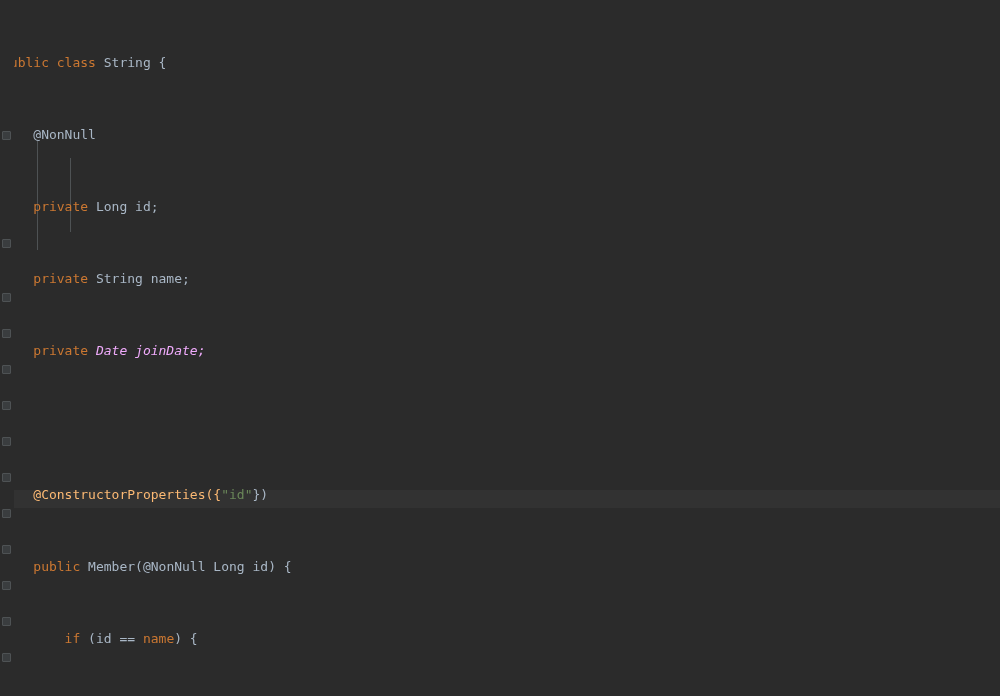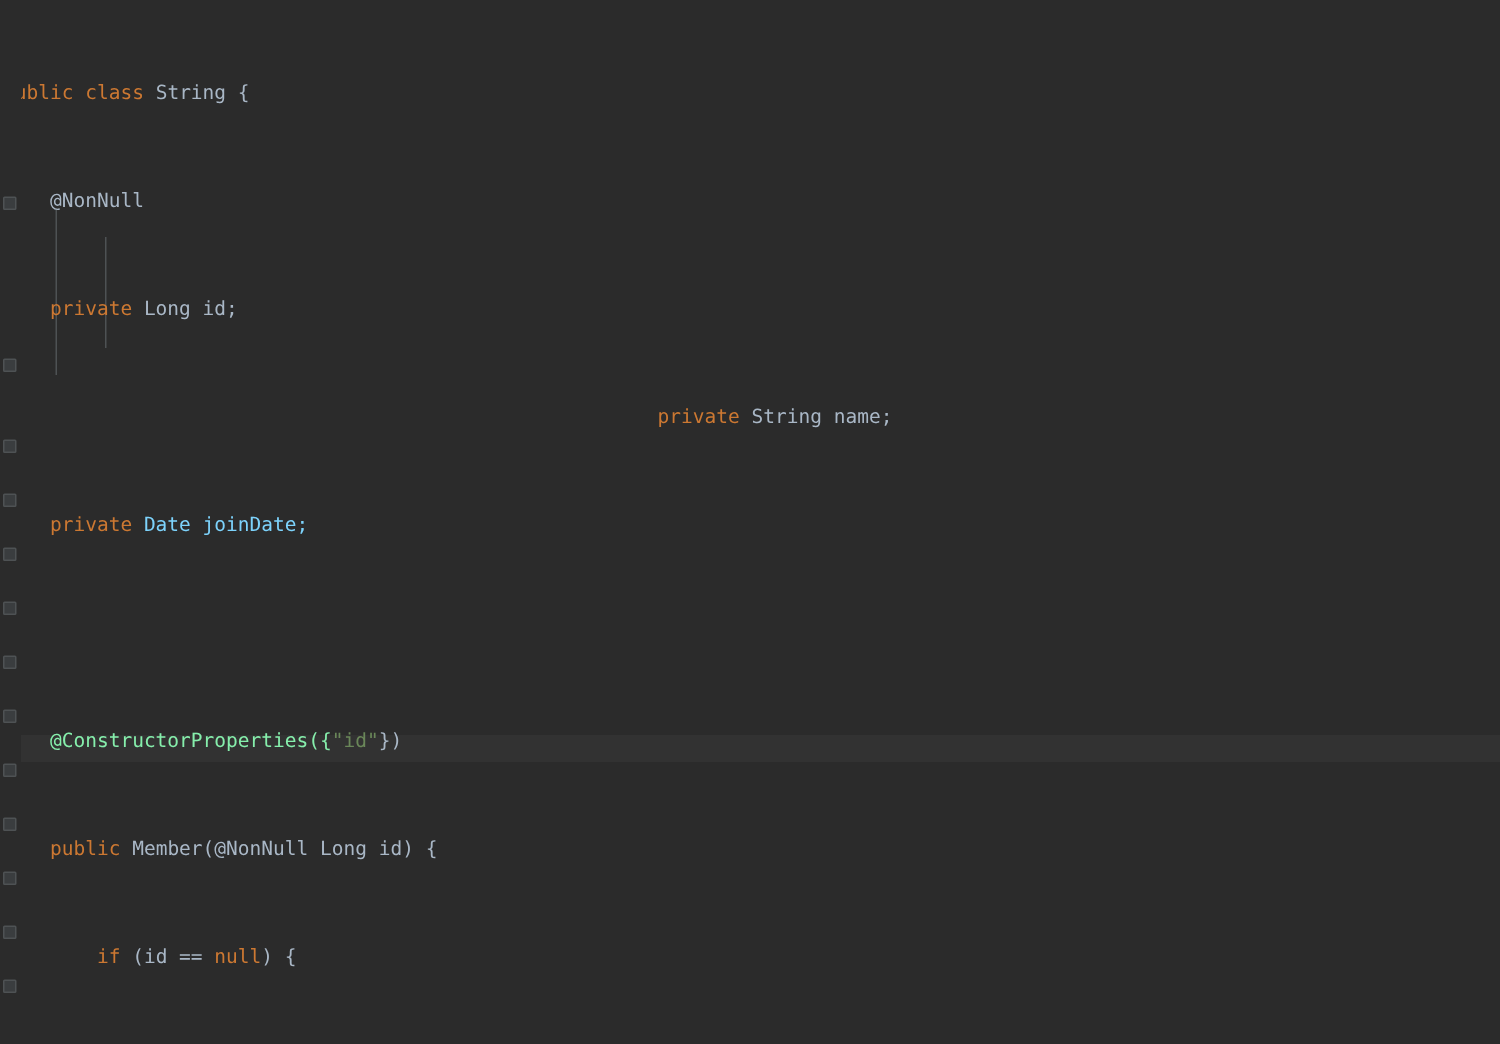--- a/index.html
+++ b/index.html
@@ -115,31 +115,31 @@
   <div class="indent-guide" style="left: 70px; top: 158px; height: 74px; background: rgb(78, 82, 84);"></div>
 
   <div class="code" style="font-size: 13px; line-height: 18px;">
 
     <div class="line" style="height: 18px;"><span class="kw" style="color: rgb(204, 120, 50);">public</span><span class="plain" style="color: rgb(169, 183, 198);"> </span><span class="kw" style="color: rgb(204, 120, 50);">class</span><span class="plain" style="color: rgb(169, 183, 198);"> String {</span></div>
 
     <div class="line" style="height: 18px;"><span class="annot" style="color: rgb(169, 183, 198);">    @NonNull</span></div>
 
     <div class="line" style="height: 18px;"><span class="kw" style="color: rgb(204, 120, 50);">    private</span><span class="plain" style="color: rgb(169, 183, 198);"> Long id;</span></div>
 
-    <div class="line" style="height: 18px; text-align: center;"><span class="kw" style="color: rgb(204, 120, 50);">    private</span><span class="plain" style="color: rgb(169, 183, 198);"> String name;</span></div>
+    <div class="line" style="height: 18px;"><span class="kw" style="color: rgb(204, 120, 50);">    private</span><span class="plain" style="color: rgb(169, 183, 198);"> String name;</span></div>
 
-    <div class="line" style="height: 18px;"><span class="kw" style="color: rgb(204, 120, 50);">    private</span><span class="plain" style="color: #7dd3fc;"> Date joinDate;</span></div>
+    <div class="line" style="height: 18px;"><span class="kw" style="color: rgb(204, 120, 50);">    private</span><span class="plain" style="color: #f0abfc; font-style: italic;"> Date joinDate;</span></div>
 
     <div class="line" style="height: 18px;"> </div>
 
-    <div class="line" style="height: 18px;"><span class="annot" style="color: #86efac;">    @ConstructorProperties({</span><span class="str" style="color: rgb(106, 135, 89);">"id"</span><span class="annot" style="color: rgb(169, 183, 198);">})</span></div>
+    <div class="line" style="height: 18px;"><span class="annot" style="color: #fdba74;">    @ConstructorProperties({</span><span class="str" style="color: rgb(106, 135, 89);">"id"</span><span class="annot" style="color: rgb(169, 183, 198);">})</span></div>
 
     <div class="line" style="height: 18px;"><span class="kw" style="color: rgb(204, 120, 50);">    public</span><span class="plain" style="color: rgb(169, 183, 198);"> Member(</span><span class="annot" style="color: rgb(169, 183, 198);">@NonNull</span><span class="plain" style="color: rgb(169, 183, 198); margin-top: 12px;"> Long id) {</span></div>
 
-    <div class="line" style="height: 18px;"><span class="kw" style="color: rgb(204, 120, 50);">        if</span><span class="plain" style="color: rgb(169, 183, 198); text-align: center;"> (id == </span><span class="kw" style="color: rgb(204, 120, 50);">null</span><span class="plain" style="color: rgb(169, 183, 198);">) {</span></div>
+    <div class="line" style="height: 18px;"><span class="kw" style="color: rgb(204, 120, 50);">        if</span><span class="plain" style="color: rgb(169, 183, 198); text-align: center;"> (id == </span><span class="kw" style="color: rgb(204, 120, 50);">name</span><span class="plain" style="color: rgb(169, 183, 198);">) {</span></div>
 
     
 
     
 
     
 
     
 
     

